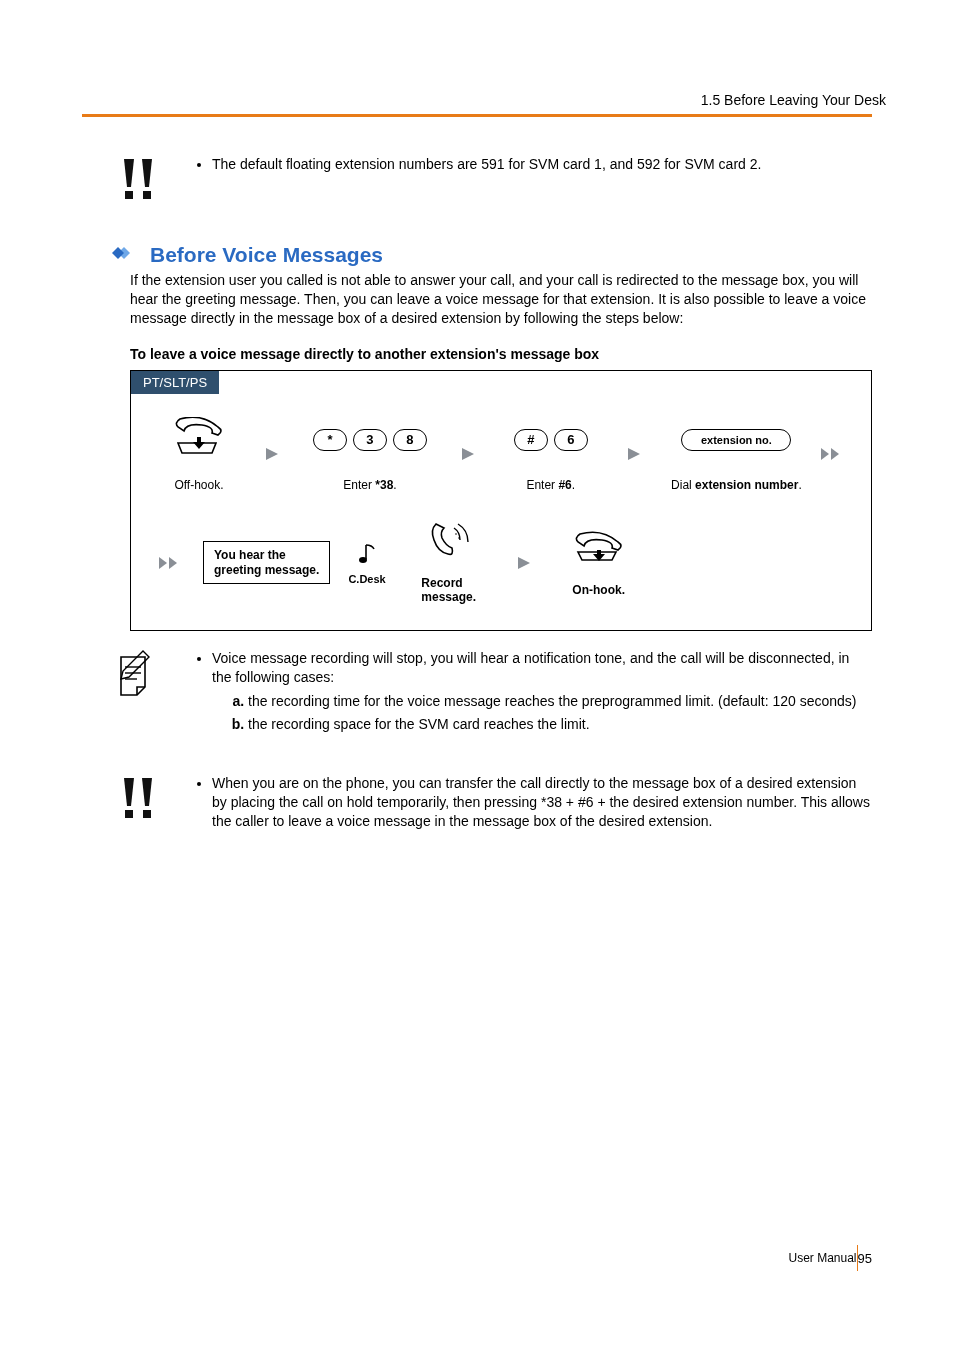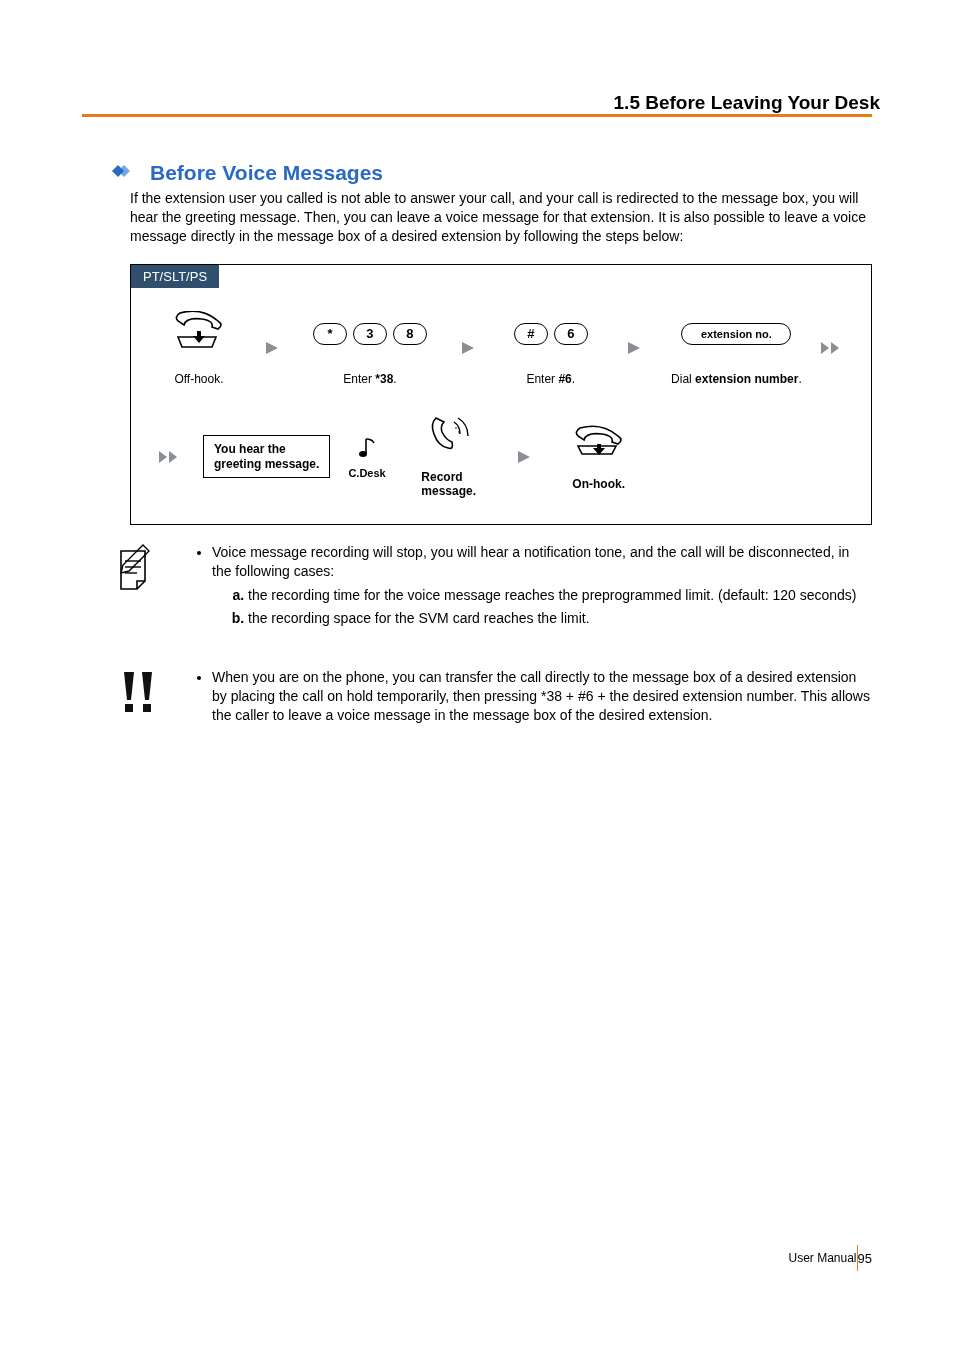--- a/index.html
+++ b/index.html
@@ -26,23 +26,23 @@
   .page {
     position: relative;
     width: var(--page-width);
     height: var(--page-height);
     margin: 0 auto;
     background: #fff;
   }
   .header-line {
     position: absolute;
     top: 92px;
-    right: 74px;
-    font-size: 19px;
-    font-weight: bold;
+    right: 68px;
+    font-size: 14px;
+    font-weight: normal;
     color: #000;
   }
   .orange-rule {
     position: absolute;
     top: 114px;
     left: 82px;
     right: 82px;
     height: 3px;
     background: var(--header-orange);
   }
@@ -187,33 +187,55 @@
 </head>
 <body>
 
 <div class="page">
 
   <div class="header-line">1.5 Before Leaving Your Desk</div>
   <div class="orange-rule"></div>
 
   <div class="content">
 
+    <div class="row-callout">
+      <div class="icon-col">
+        <span>
+          <svg width="42" height="50" viewBox="0 0 42 50">
+            <g transform="translate(4,4)">
+              <path d="M6 0 h10 l-3 28 h-4 z" fill="#111"></path>
+              <rect x="7" y="32" width="8" height="8" fill="#111"></rect>
+            </g>
+            <g transform="translate(22,4)">
+              <path d="M6 0 h10 l-3 28 h-4 z" fill="#111"></path>
+              <rect x="7" y="32" width="8" height="8" fill="#111"></rect>
+            </g>
+          </svg>
+        </span>
+      </div>
+      <div class="text-col">
+        <ul class="bul">
+          <li>The default floating extension numbers are 591 for SVM card 1, and 592 for SVM card 2.</li>
+        </ul>
+      </div>
+    </div>
 
     <div class="section-title-row" style="margin-top:6px;">
       <span>
         <svg width="26" height="18" viewBox="0 0 26 18">
           <polygon points="6,9 12,3 18,9 12,15" fill="#6fa8e8"></polygon>
           <polygon points="0,9 6,3 12,9 6,15" fill="#2a6ac2"></polygon>
         </svg>
       </span>
       <span class="section-title">Before Voice Messages</span>
     </div>
 
     <p class="intro">If the extension user you called is not able to answer your call, and your call is redirected to the message box, you will hear the greeting message. Then, you can leave a voice message for that extension. It is also possible to leave a voice message directly in the message box of a desired extension by following the steps below:</p>
 
+    <div class="subhead">To leave a voice message directly to another extension's message box</div>
 
     <div class="flowbox">
       <div class="flow-tab">PT/SLT/PS</div>
 
       
       <div class="flow-row">
 
         <div class="flow-cell" style="width:90px;">
           <div class="topline">
             <span>

